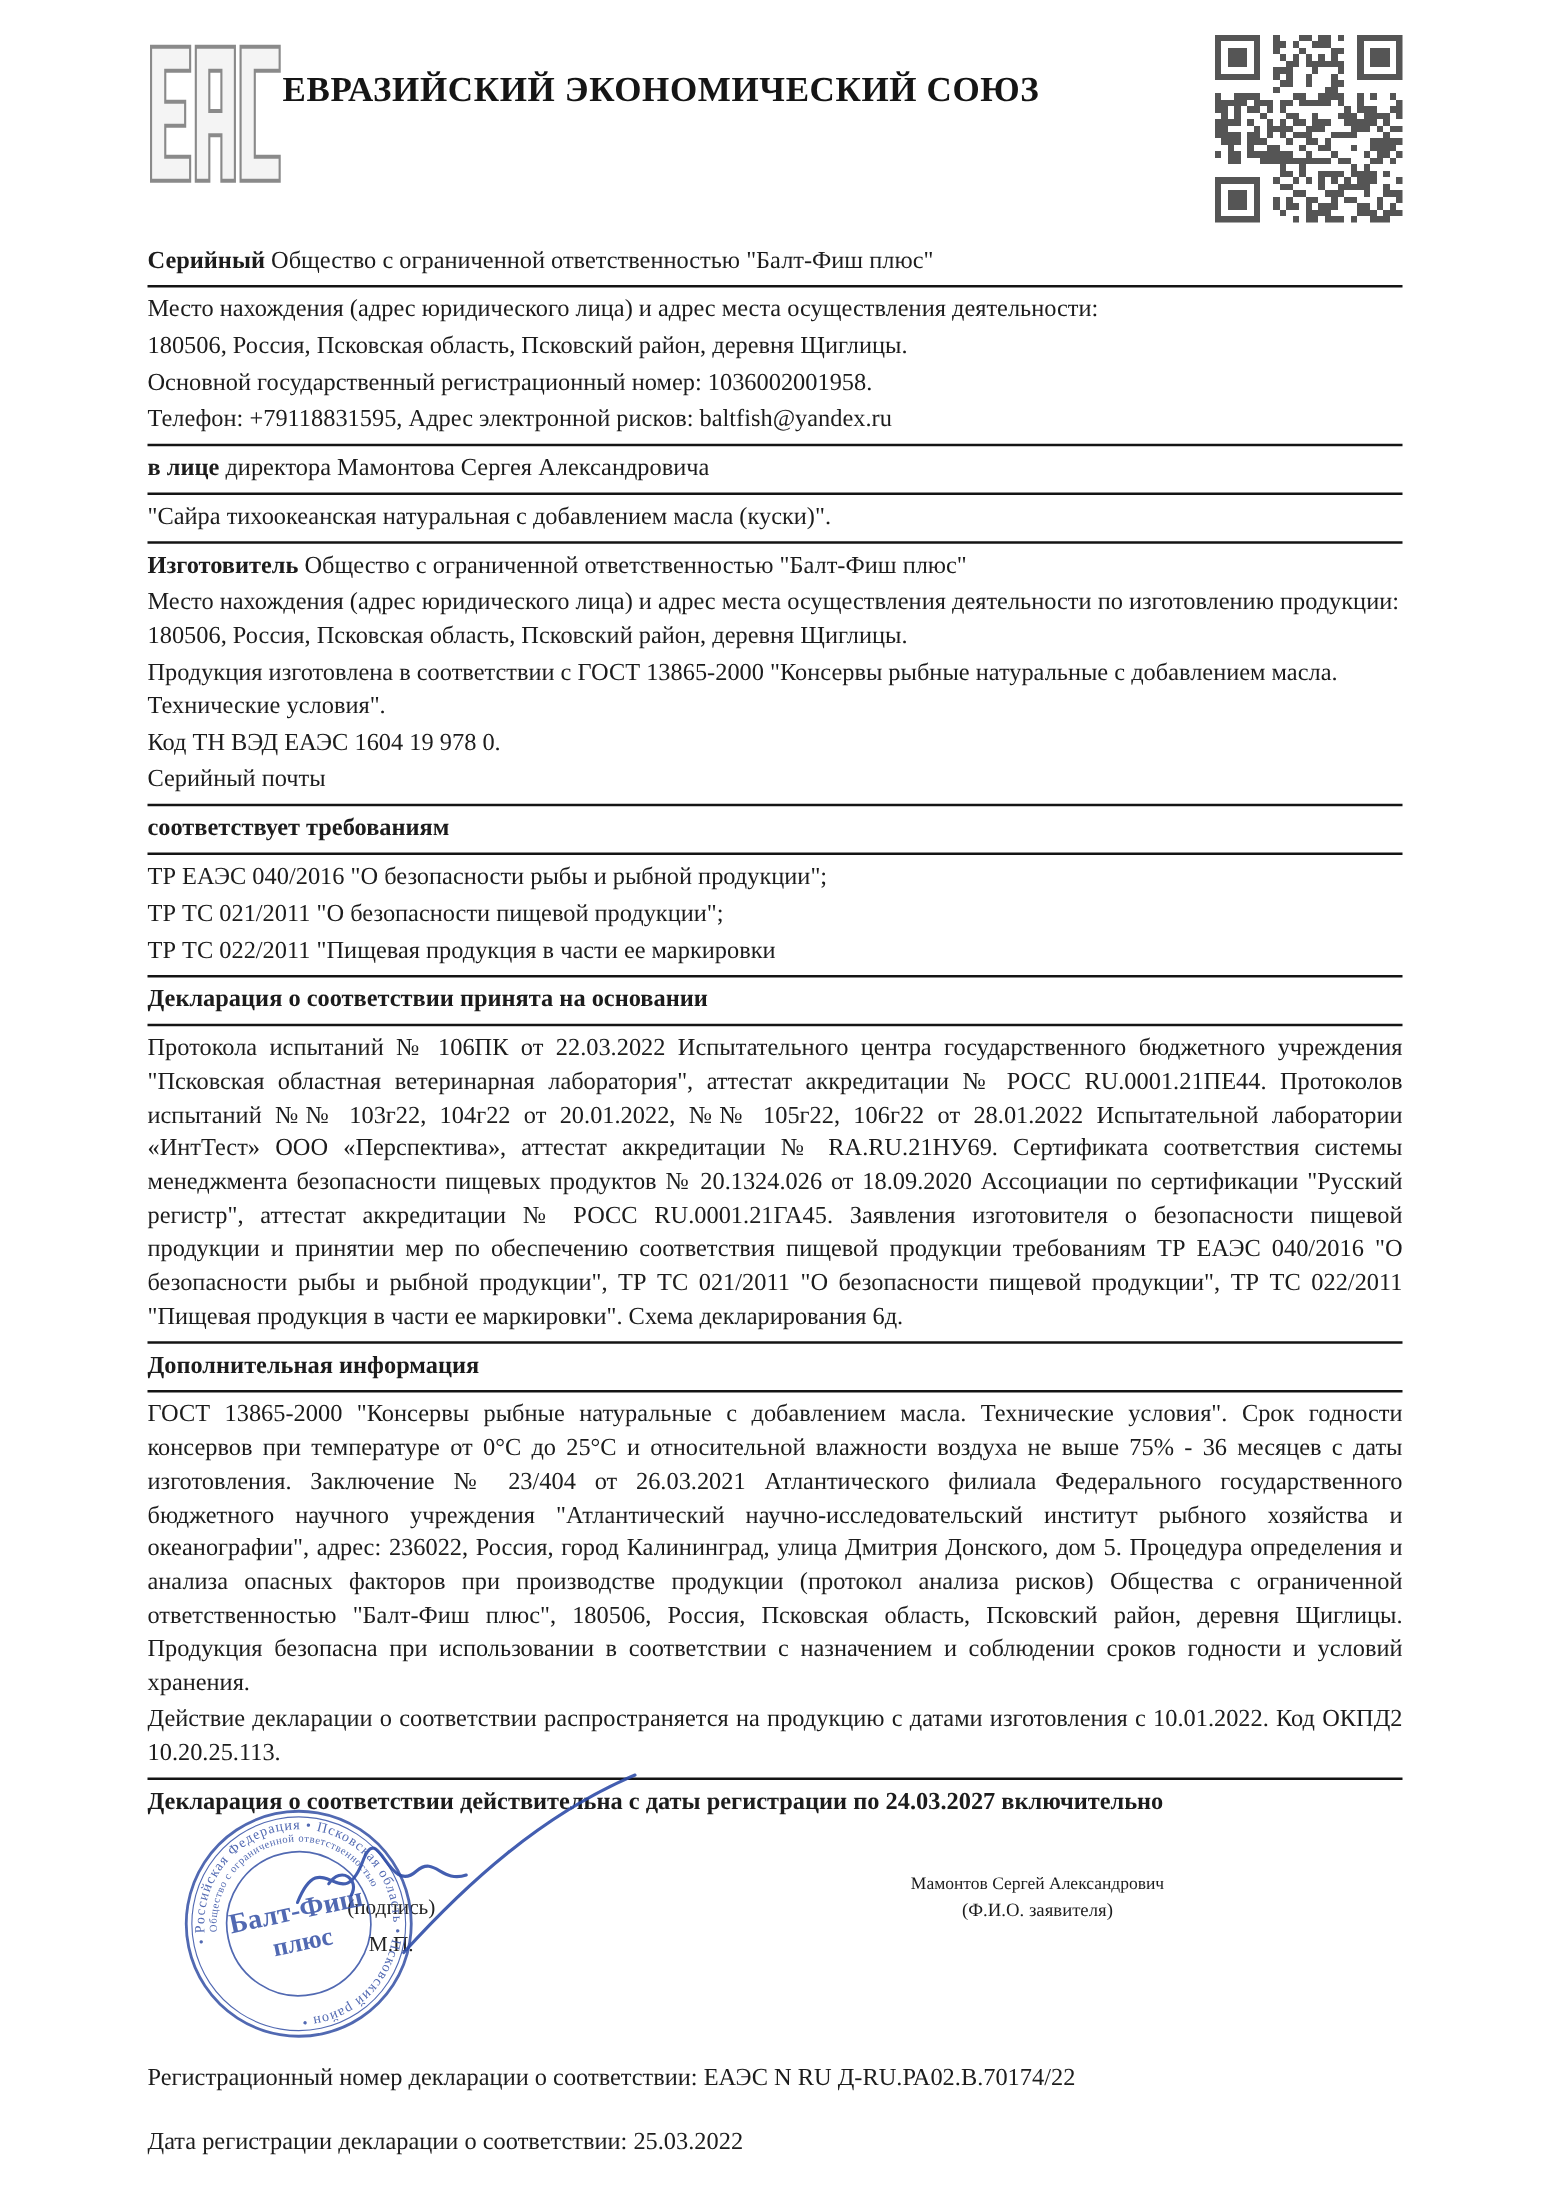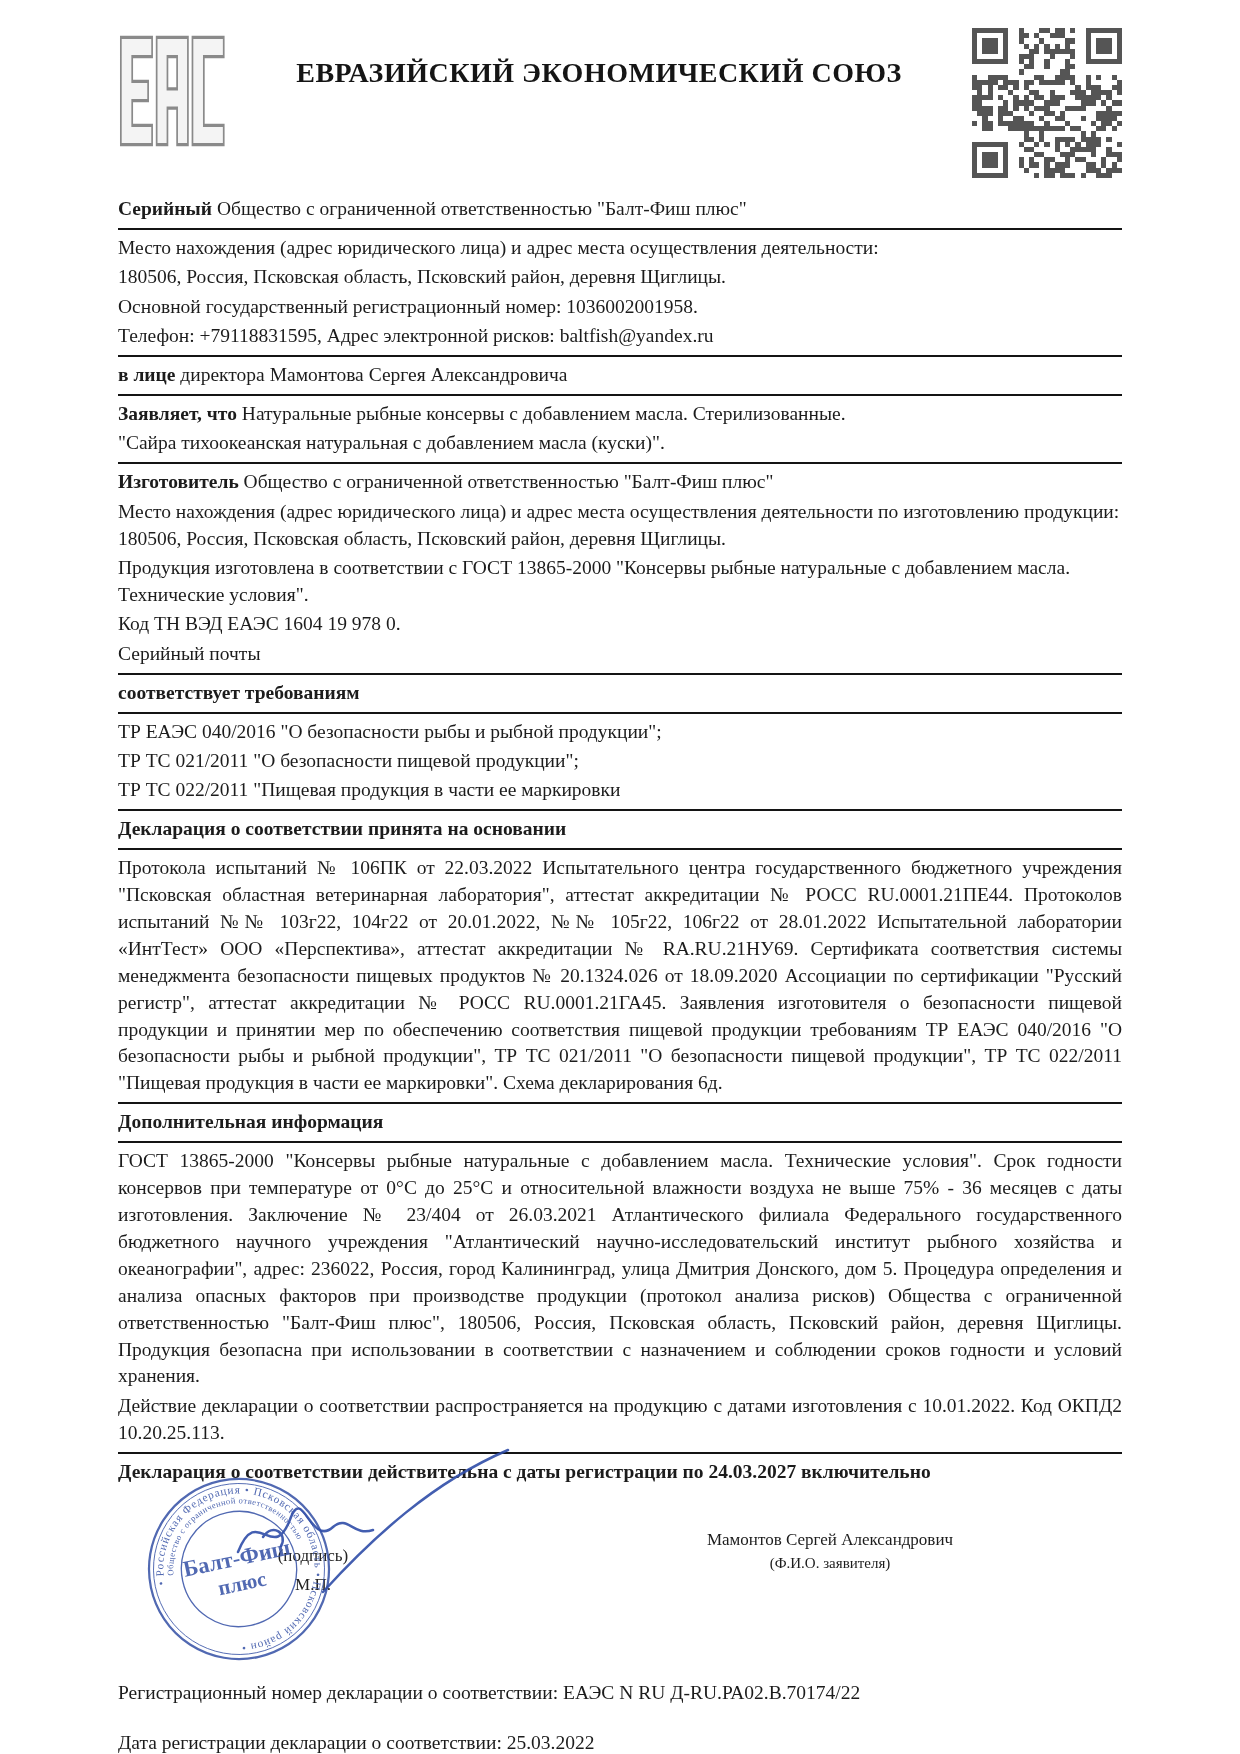--- a/index.html
+++ b/index.html
@@ -10,32 +10,32 @@
     padding:28px 118px 0 118px;
     background:#ffffff;
     font-family:"Liberation Serif", serif;
     color:#1c1c1c;
     font-size:19.5px;
     line-height:1.38;
     overflow:hidden;
   }
   .hdr { display:flex; align-items:flex-start; height:152px; margin-bottom:16px; }
   .eac { width:108px; flex:0 0 108px; margin-top:4px; }
-  .titles { flex:1; text-align:center; font-weight:bold; font-size:28px; line-height:1.35; padding-top:26px; letter-spacing:0.5px; color:#151515; }
+  .titles { flex:1; font-weight:bold; font-size:28px; line-height:1.35; padding-top:26px; letter-spacing:0.5px; color:#151515; }
   .qr { width:150px; height:150px; flex:0 0 150px; }
   .qr svg { width:100%; height:100%; }
   hr.rule { border:none; border-top:2px solid #141414; margin:5px 0; }
   p.ln { margin:2.5px 0; }
   .b { font-weight:bold; }
   .just { text-align:justify; }
   .sig-area { position:relative; height:172px; margin-top:6px; }
   .sig-left { position:absolute; left:85px; top:52px; width:220px; font-size:17px; color:#222;text-align:center; }
   .sig-left .mp { display:block; margin-top:6px; }
   .sig-right { position:absolute; left:420px; right:0; top:36px; text-align:center; }
-  .sig-right .fio { font-size:17px; }
+  .sig-right .fio { font-size:14px; }
   .sig-right .fio-label { font-size:15px; margin-top:2px; }
   .stamp { position:absolute; left:22px; top:-22px; width:198px; height:198px; transform:rotate(-12deg); opacity:0.88; z-index:2; pointer-events:none; }
   .autograph { position:absolute; left:85px; top:-50px; width:330px; height:160px; z-index:3; pointer-events:none; }
   .reg { font-weight:normal; margin:16px 0 0 0; }
   .reg.date { margin-top:24px; }
 </style>
 </head>
 <body>
 
 <div class="page">
@@ -373,21 +373,20 @@
 
   <p class="ln">Место нахождения (адрес юридического лица) и адрес места осуществления деятельности:</p>
   <p class="ln">180506, Россия, Псковская область, Псковский район, деревня Щиглицы.</p>
   <p class="ln">Основной государственный регистрационный номер: 1036002001958.</p>
   <p class="ln">Телефон: +79118831595, Адрес электронной рисков: baltfish@yandex.ru</p>
   <hr class="rule">
 
   <p class="ln"><b>в лице</b> <span>директора Мамонтова Сергея Александровича</span></p>
   <hr class="rule">
 
-  <p class="ln"><b>Заявляет, что</b> <span>Натуральные рыбные консервы с добавлением масла. Стерилизованные.</span></p>
   <p class="ln">"Сайра тихоокеанская натуральная с добавлением масла (куски)".</p>
   <hr class="rule">
 
   <p class="ln"><b>Изготовитель</b> <span>Общество с ограниченной ответственностью "Балт-Фиш плюс"</span></p>
   <p class="ln">Место нахождения (адрес юридического лица) и адрес места осуществления деятельности по изготовлению продукции: 180506, Россия, Псковская область, Псковский район, деревня Щиглицы.</p>
   <p class="ln">Продукция изготовлена в соответствии с ГОСТ 13865-2000 "Консервы рыбные натуральные с добавлением масла. Технические условия".</p>
   <p class="ln">Код ТН ВЭД ЕАЭС 1604 19 978 0.</p>
   <p class="ln">Серийный почты</p>
   <hr class="rule">
 

